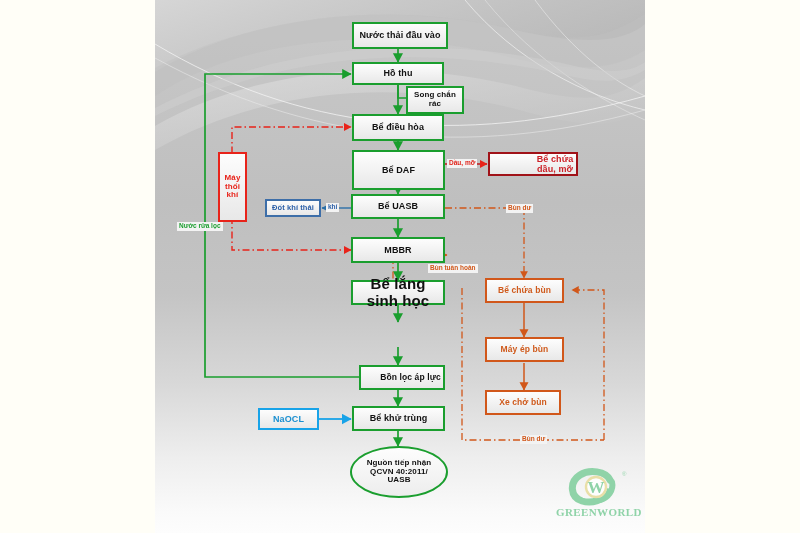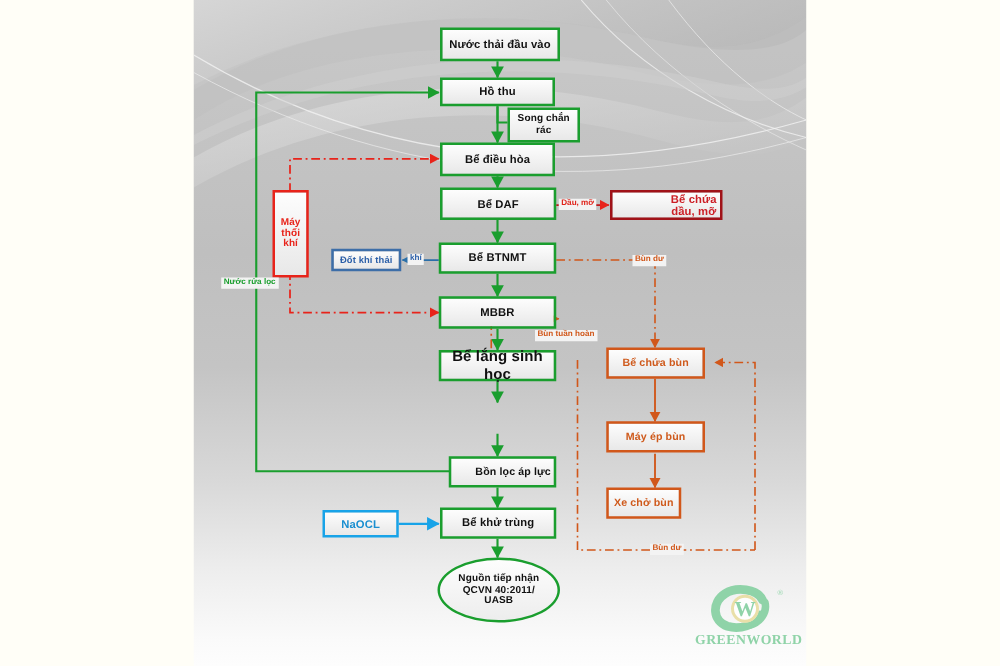--- a/index.html
+++ b/index.html
@@ -173,27 +173,27 @@
 
   <div class="node green" style="left:352px;top:62px;width:92px;height:23px;font-size:9px;">Hồ thu</div>
 
   <div class="node green" style="left:406px;top:86px;width:58px;height:28px;font-size:8px;flex-direction:column;">
     <span>Song chắn</span>
     <span>rác</span>
   </div>
 
   <div class="node green" style="left:352px;top:114px;width:92px;height:27px;font-size:9px;">Bể điều hòa</div>
 
-  <div class="node green" style="left:352px;top:150px;width:93px;height:26px;font-size:9px;">Bể DAF</div>
-
-  <div class="node green" style="left:351px;top:194px;width:94px;height:25px;font-size:9px;">Bể BTNMT</div>
+  <div class="node green" style="left:352px;top:150px;width:93px;height:40px;font-size:9px;">Bể DAF</div>
+
+  <div class="node green" style="left:351px;top:194px;width:94px;height:25px;font-size:9px;">Bể UASB</div>
 
   <div class="node green" style="left:351px;top:237px;width:94px;height:26px;font-size:9px;">MBBR</div>
 
-  <div class="node green" style="left:351px;top:280px;width:94px;height:25px;font-size:12px;">Bể lắng sinh học</div>
+  <div class="node green" style="left:351px;top:280px;width:94px;height:25px;font-size:15px;">Bể lắng sinh học</div>
 
 
   <div class="node green" style="left:359px;top:365px;width:86px;height:25px;font-size:8.5px;padding-left:17px;">Bồn lọc áp lực</div>
 
   <div class="node green" style="left:352px;top:406px;width:93px;height:25px;font-size:9px;">Bể khử trùng</div>
 
   <div class="node ellipse" style="left:350px;top:446px;width:98px;height:52px;font-size:8px;flex-direction:column;">
     <span>Nguồn tiếp nhận</span>
     <span>QCVN 40:2011/</span>
     <span>UASB</span>
@@ -208,21 +208,21 @@
   <div class="node darkred" style="left:488px;top:152px;width:90px;height:24px;font-size:9px;">Bể chứa dầu, mỡ</div>
 
   <div class="node blue" style="left:265px;top:199px;width:56px;height:18px;font-size:7.5px;">Đốt khí thải</div>
 
   <div class="node cyan" style="left:258px;top:408px;width:61px;height:22px;font-size:9px;">NaOCL</div>
 
   <div class="node orange" style="left:485px;top:278px;width:79px;height:25px;font-size:8.5px;">Bể chứa bùn</div>
 
   <div class="node orange" style="left:485px;top:337px;width:79px;height:25px;font-size:8.5px;">Máy ép bùn</div>
 
-  <div class="node orange" style="left:485px;top:390px;width:60px;height:25px;font-size:8.5px;">Xe chở bùn</div>
+  <div class="node orange" style="left:485px;top:390px;width:76px;height:25px;font-size:8.5px;">Xe chở bùn</div>
 
   <div class="elabel lb-red" style="left:447px;top:159px;">Dầu, mỡ</div>
 
   <div class="elabel lb-blue" style="left:326px;top:203px;">khí</div>
 
   <div class="elabel lb-orange" style="left:506px;top:204px;">Bùn dư</div>
 
   <div class="elabel lb-orange" style="left:428px;top:264px;">Bùn tuần hoàn</div>
 
   <div class="elabel lb-orange" style="left:520px;top:435px;">Bùn dư</div>

